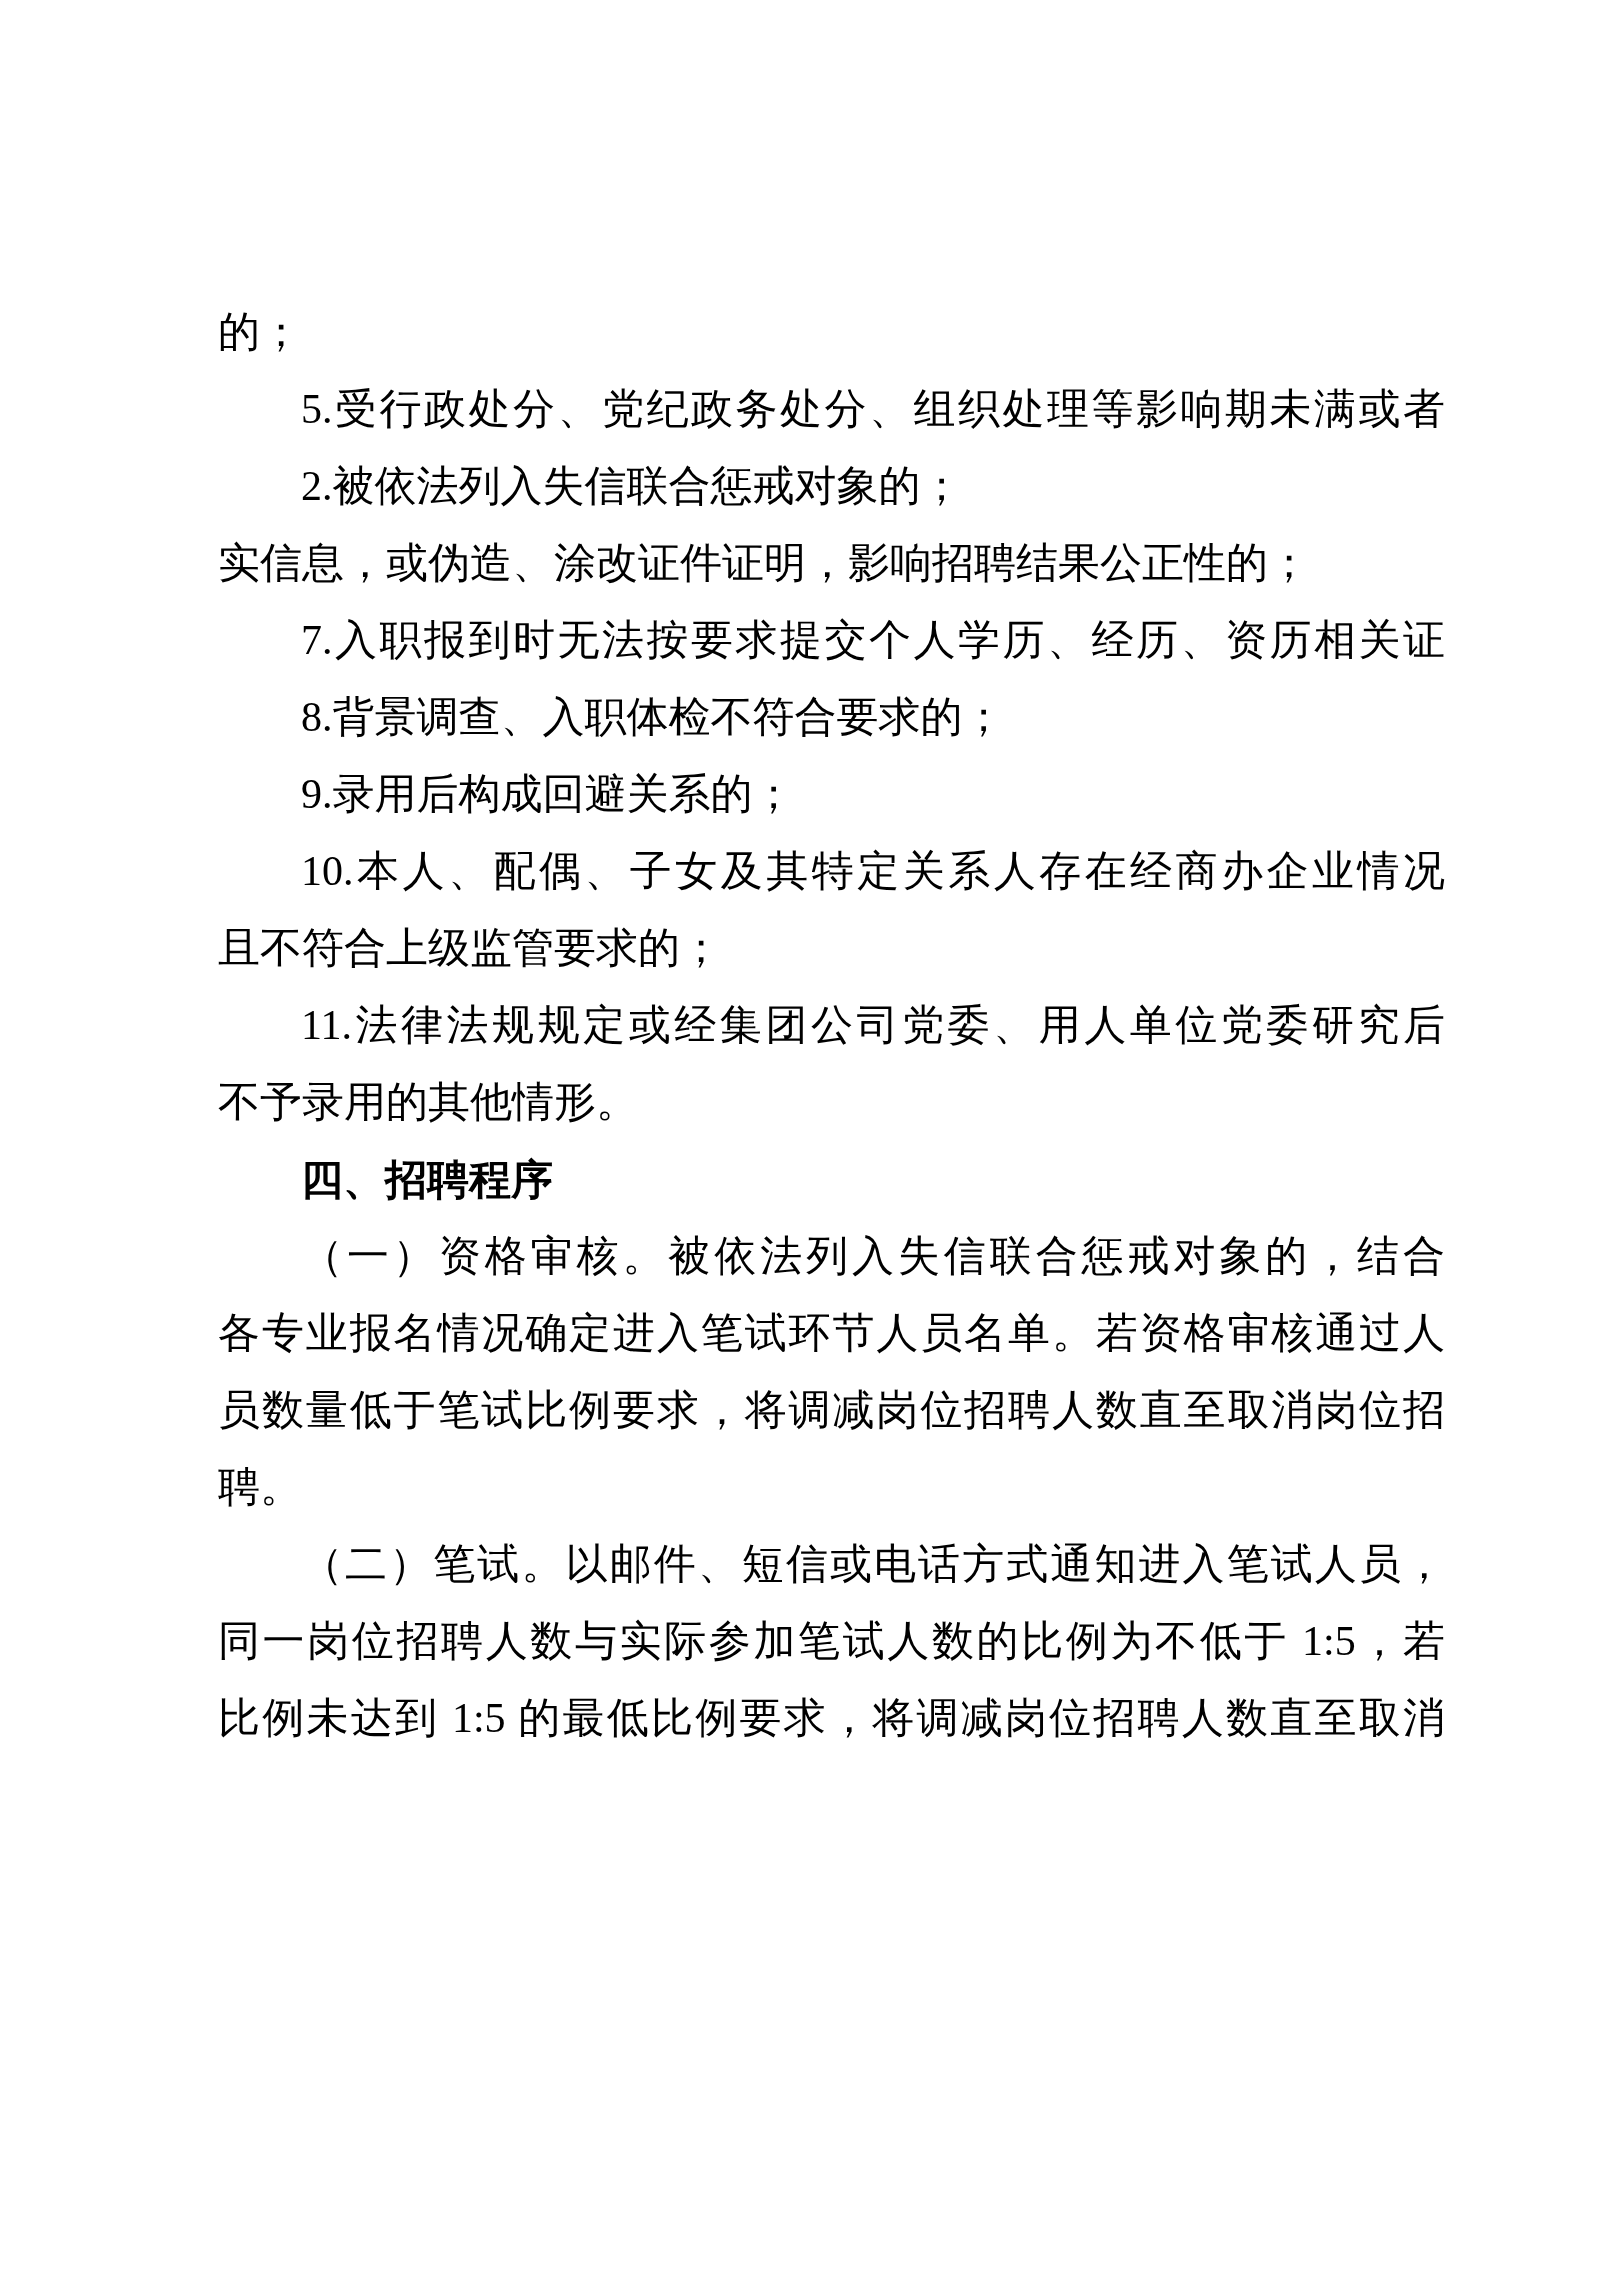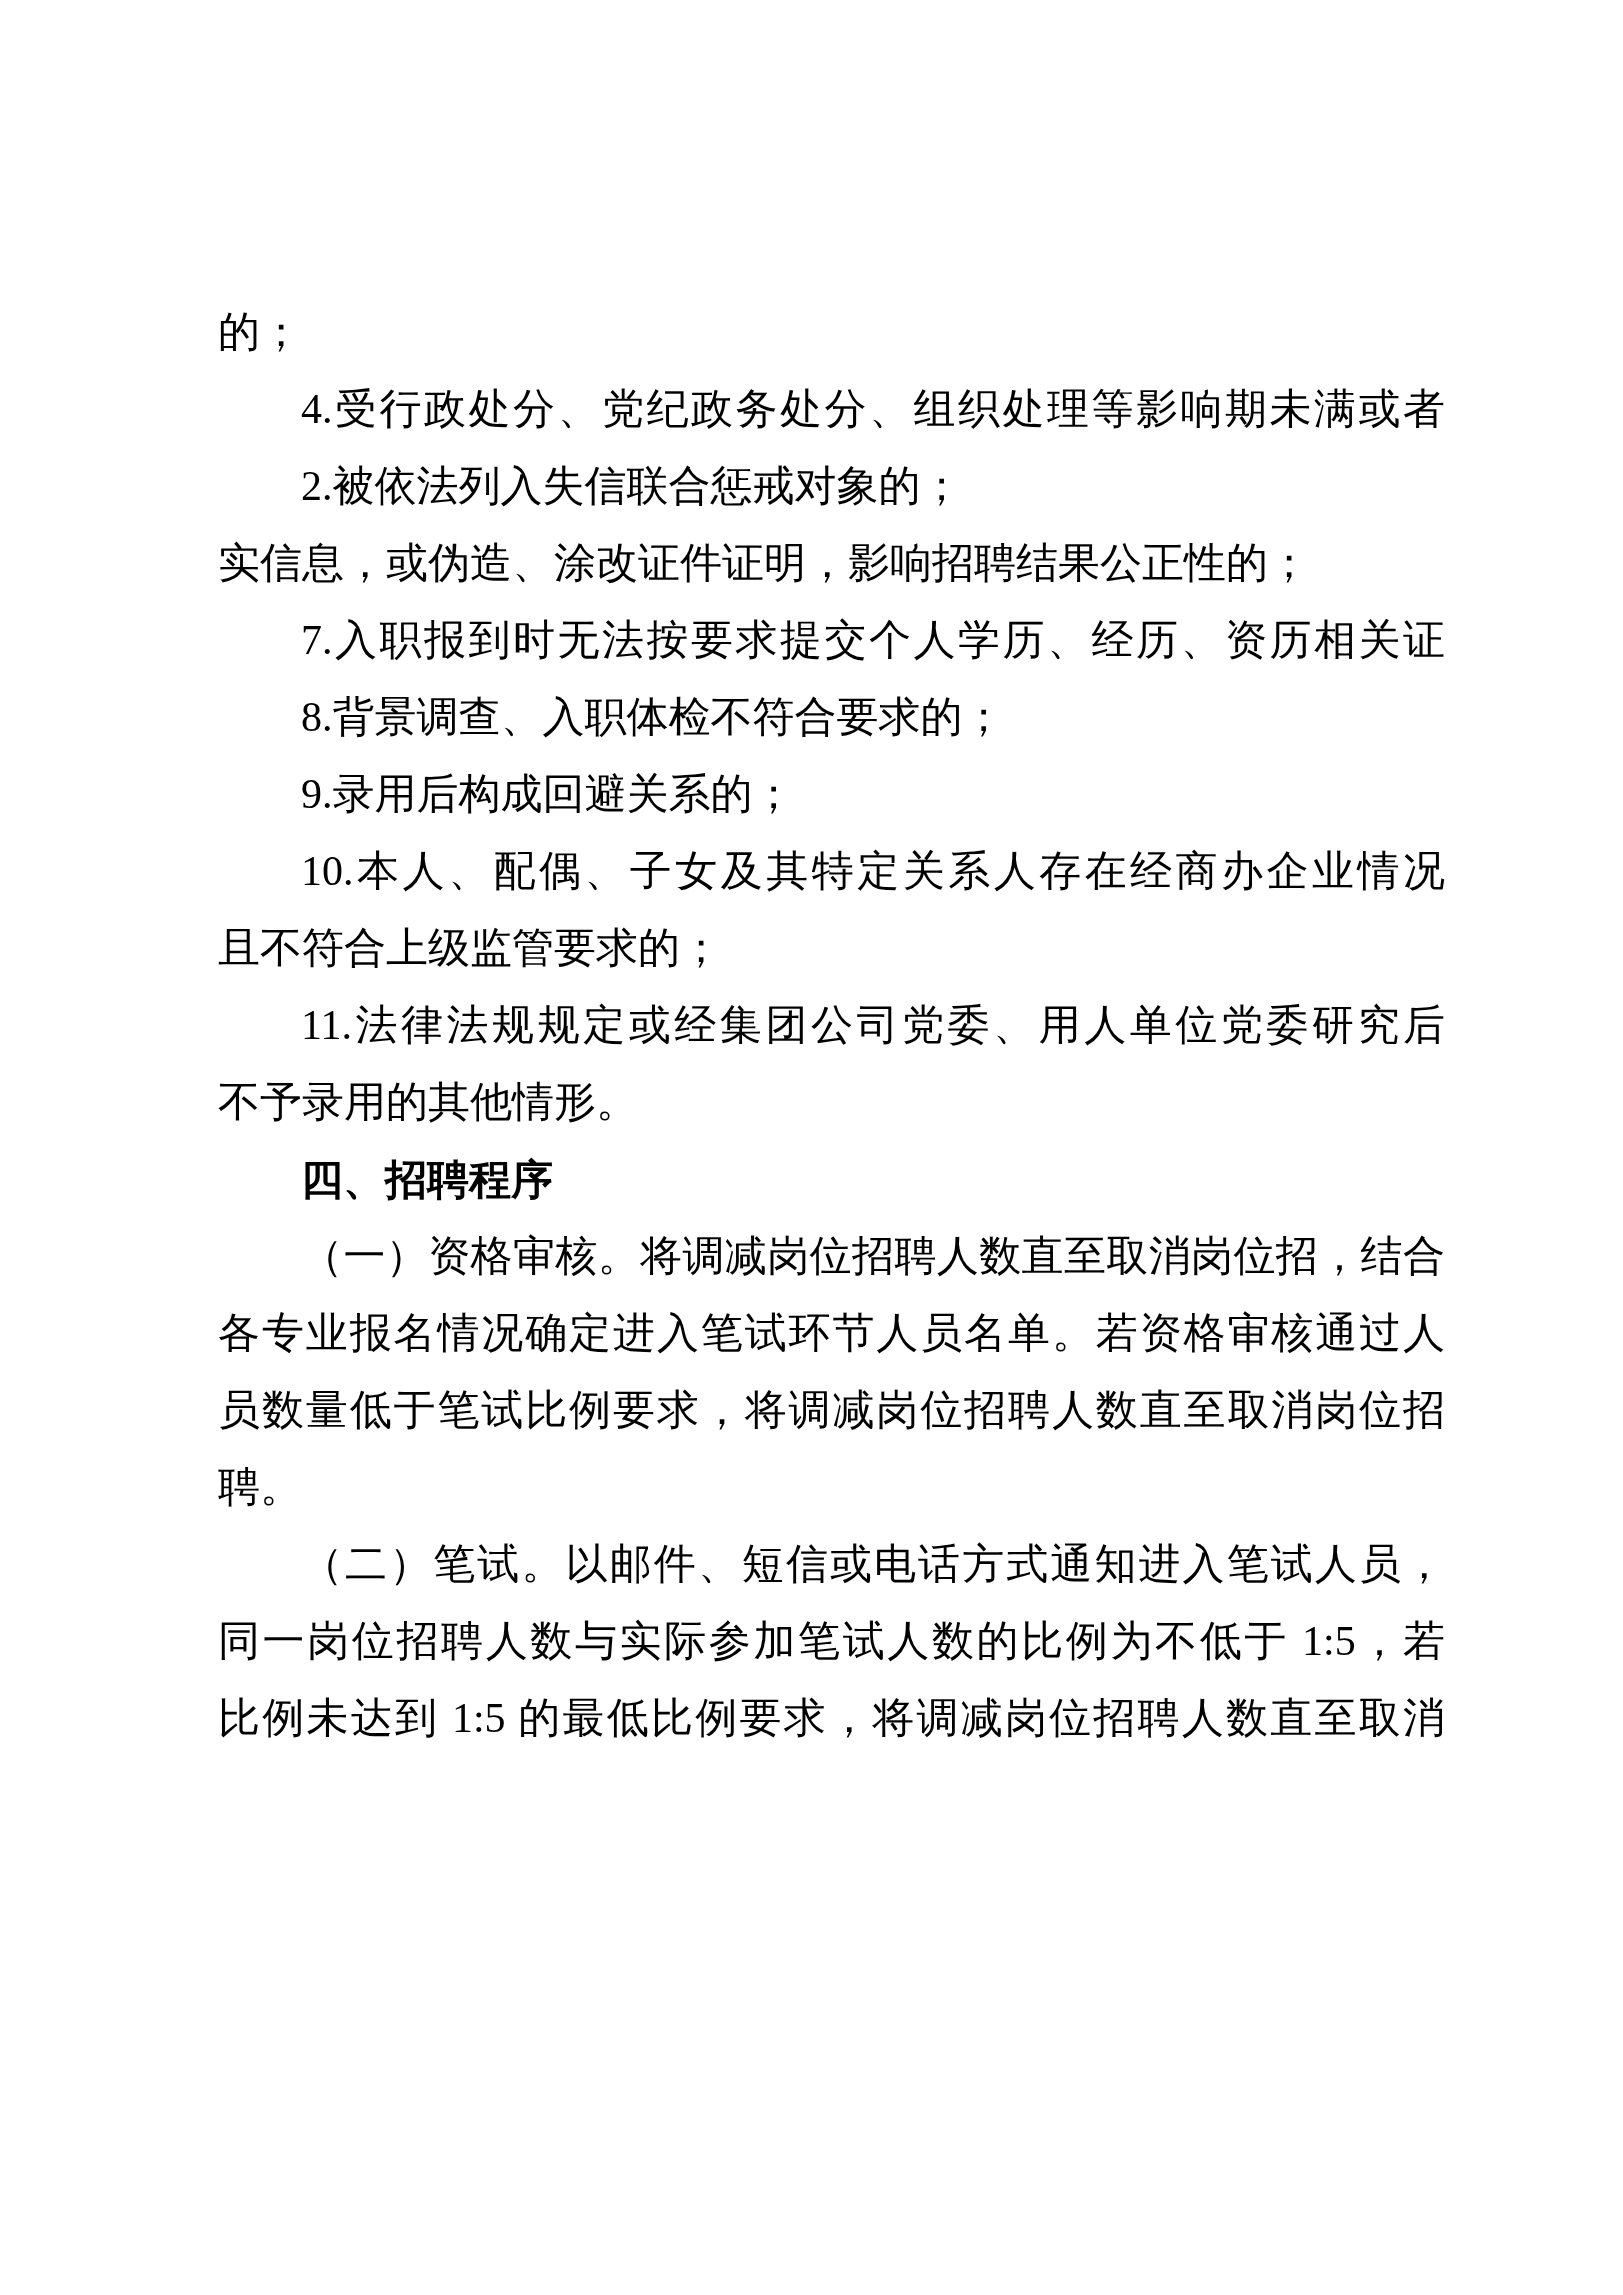--- a/index.html
+++ b/index.html
@@ -40,32 +40,32 @@
     font-weight: bold;
     font-family: "Liberation Sans", "DejaVu Sans", sans-serif;
   }
 </style>
 </head>
 <body>
 
 <div class="page">
   <div class="text-block">
     <div class="line">的；</div>
-    <div class="line indent justify">4.受行政处分、党纪政务处分、组织处理等影响期未满或者</div>
+    <div class="line indent justify">5.受行政处分、党纪政务处分、组织处理等影响期未满或者</div>
     <div class="line indent">2.被依法列入失信联合惩戒对象的；</div>
     <div class="line">实信息，或伪造、涂改证件证明，影响招聘结果公正性的；</div>
     <div class="line indent justify">7.入职报到时无法按要求提交个人学历、经历、资历相关证</div>
     <div class="line indent">8.背景调查、入职体检不符合要求的；</div>
     <div class="line indent">9.录用后构成回避关系的；</div>
     <div class="line indent justify">10.本人、配偶、子女及其特定关系人存在经商办企业情况</div>
     <div class="line">且不符合上级监管要求的；</div>
     <div class="line indent justify">11.法律法规规定或经集团公司党委、用人单位党委研究后</div>
     <div class="line">不予录用的其他情形。</div>
     <div class="line indent heading">四、招聘程序</div>
-    <div class="line indent justify">（一）资格审核。将调减岗位招聘人数直至取消岗位招，结合</div>
+    <div class="line indent justify">（一）资格审核。被依法列入失信联合惩戒对象的，结合</div>
     <div class="line justify">各专业报名情况确定进入笔试环节人员名单。若资格审核通过人</div>
     <div class="line justify">员数量低于笔试比例要求，将调减岗位招聘人数直至取消岗位招</div>
     <div class="line">聘。</div>
     <div class="line indent justify">（二）笔试。以邮件、短信或电话方式通知进入笔试人员，</div>
     <div class="line justify">同一岗位招聘人数与实际参加笔试人数的比例为不低于 1:5，若</div>
     <div class="line justify">比例未达到 1:5 的最低比例要求，将调减岗位招聘人数直至取消</div>
   </div>
 </div>
 
 

